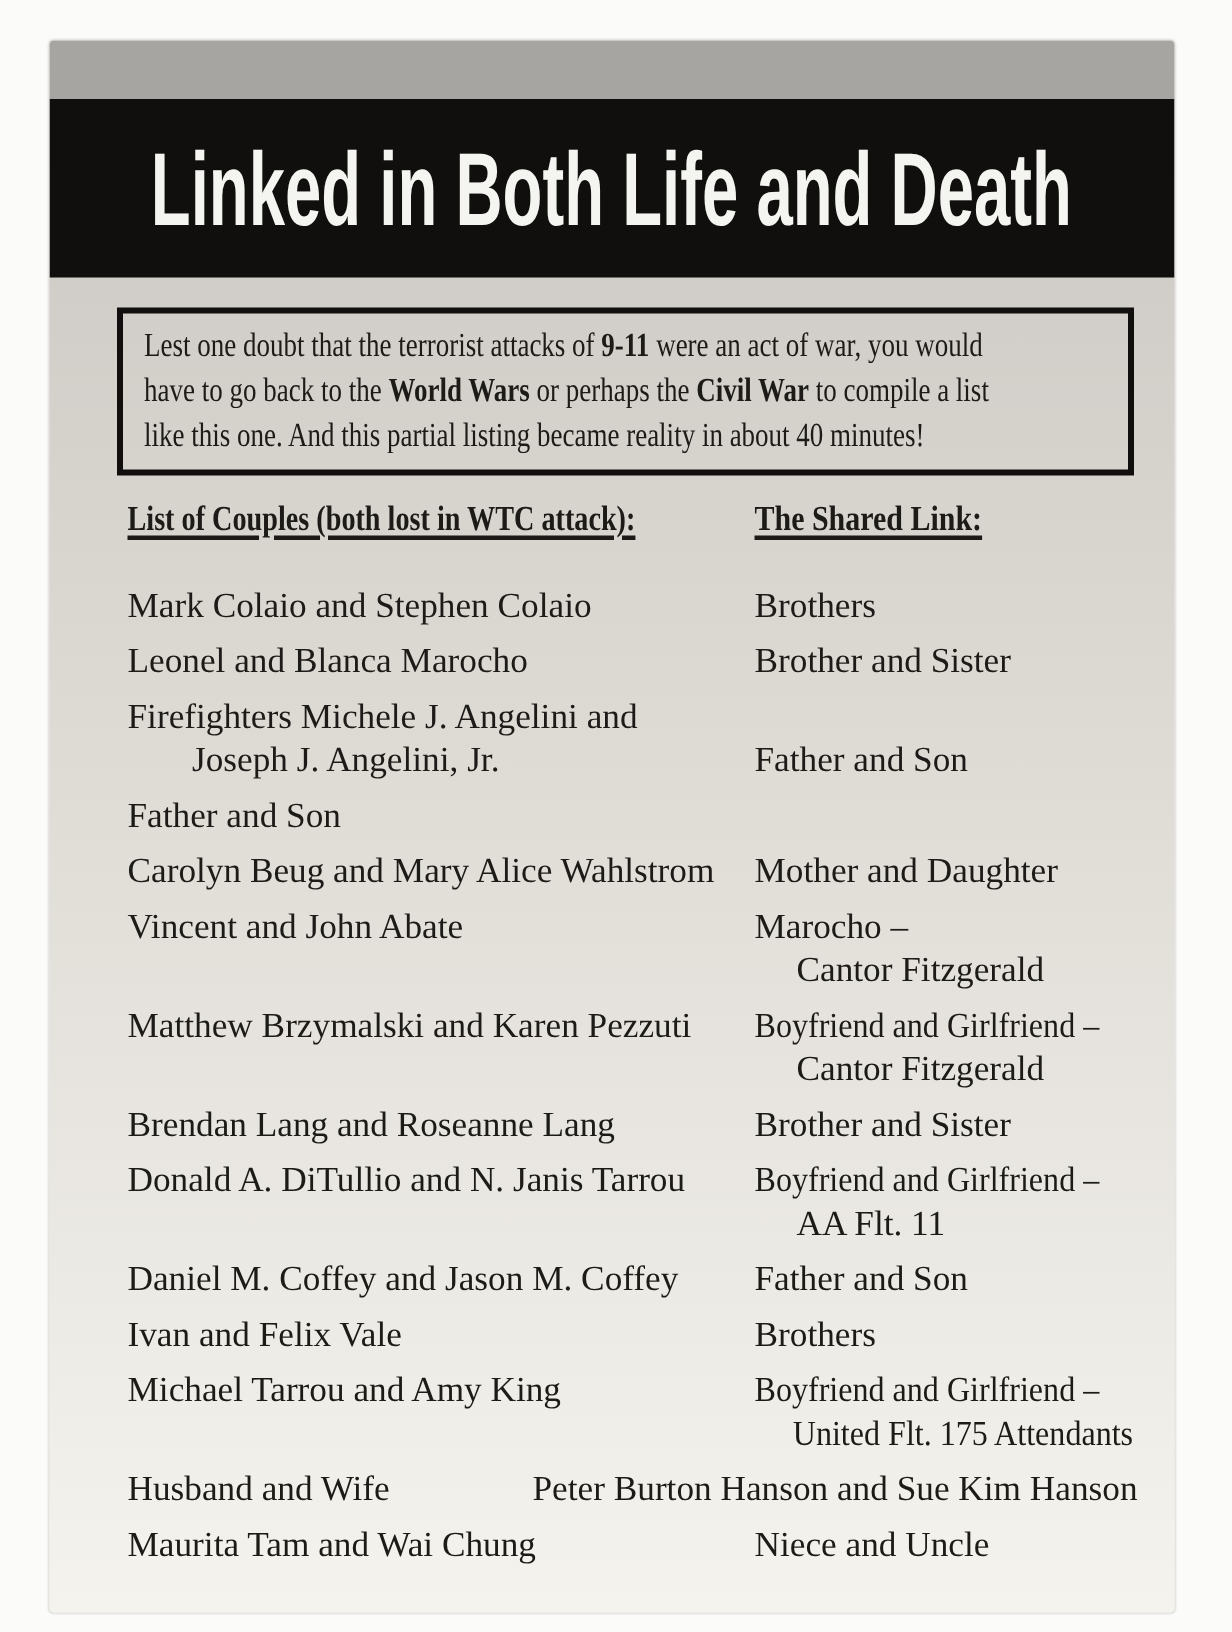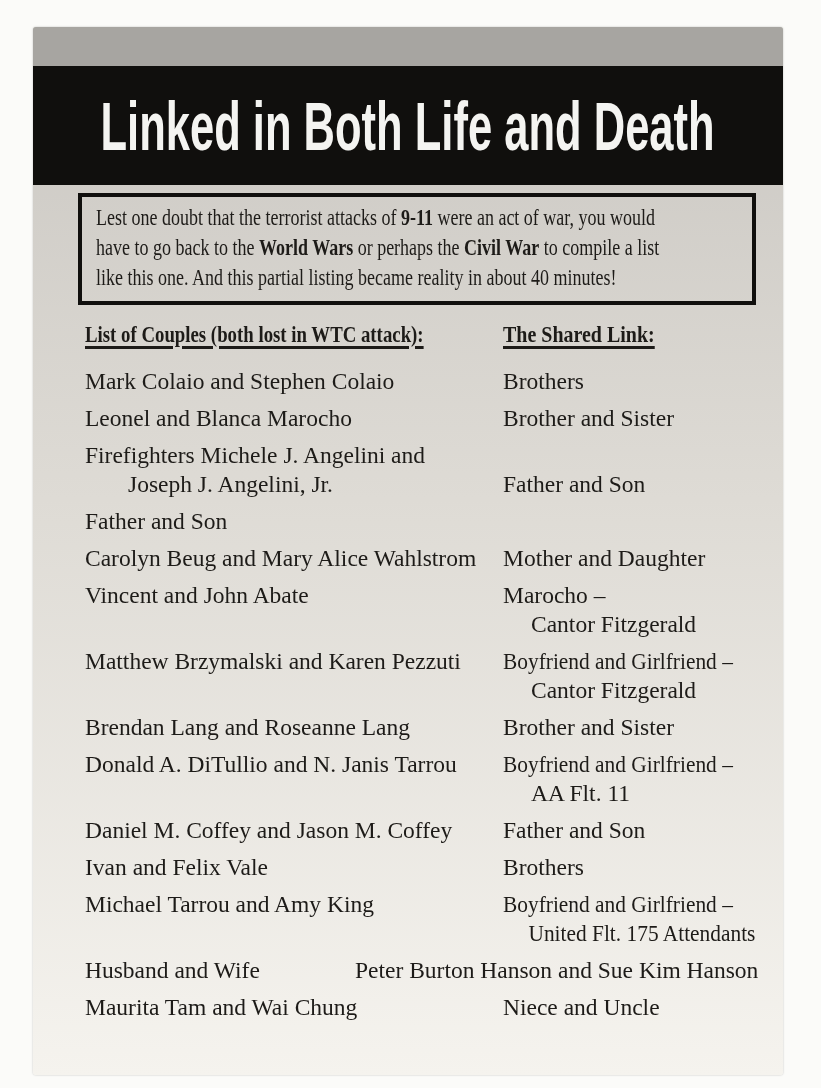--- a/index.html
+++ b/index.html
@@ -50,21 +50,21 @@
     font-family:"Liberation Sans", sans-serif;
     font-weight:bold;
     font-size:64px;
     letter-spacing:0px;
     color:var(--title-color);
     white-space:nowrap;
     transform:scaleX(.68) scaleY(1.08);
     transform-origin:center;
   }
   .cbody{
-    padding-top:8px;
+    padding-top:20px;
   }
   .intro-box{
     margin:0 27px 0 45px;
     border:4px solid var(--border-color);
     padding:6px 14px 8px 14px;
     background:transparent;
   }
   .intro-line{
     font-size:22.5px;
     line-height:30px;
@@ -73,21 +73,21 @@
     transform-origin:left center;
   }
   .intro-line .b{font-weight:bold;}
   .list{
     margin:16px 10px 0 52px;
     font-size:23.5px;
   }
   .thead{
     display:flex;
     font-weight:bold;
-    margin-bottom:19px;
+    margin-bottom:30px;
     white-space:nowrap;
   }
   .thead .hl{
     display:inline-block;
     width:418px;
     transform:scaleX(.80);
     transform-origin:left center;
     text-decoration:underline;
     text-decoration-thickness:2.5px;
     text-underline-offset:4px;

